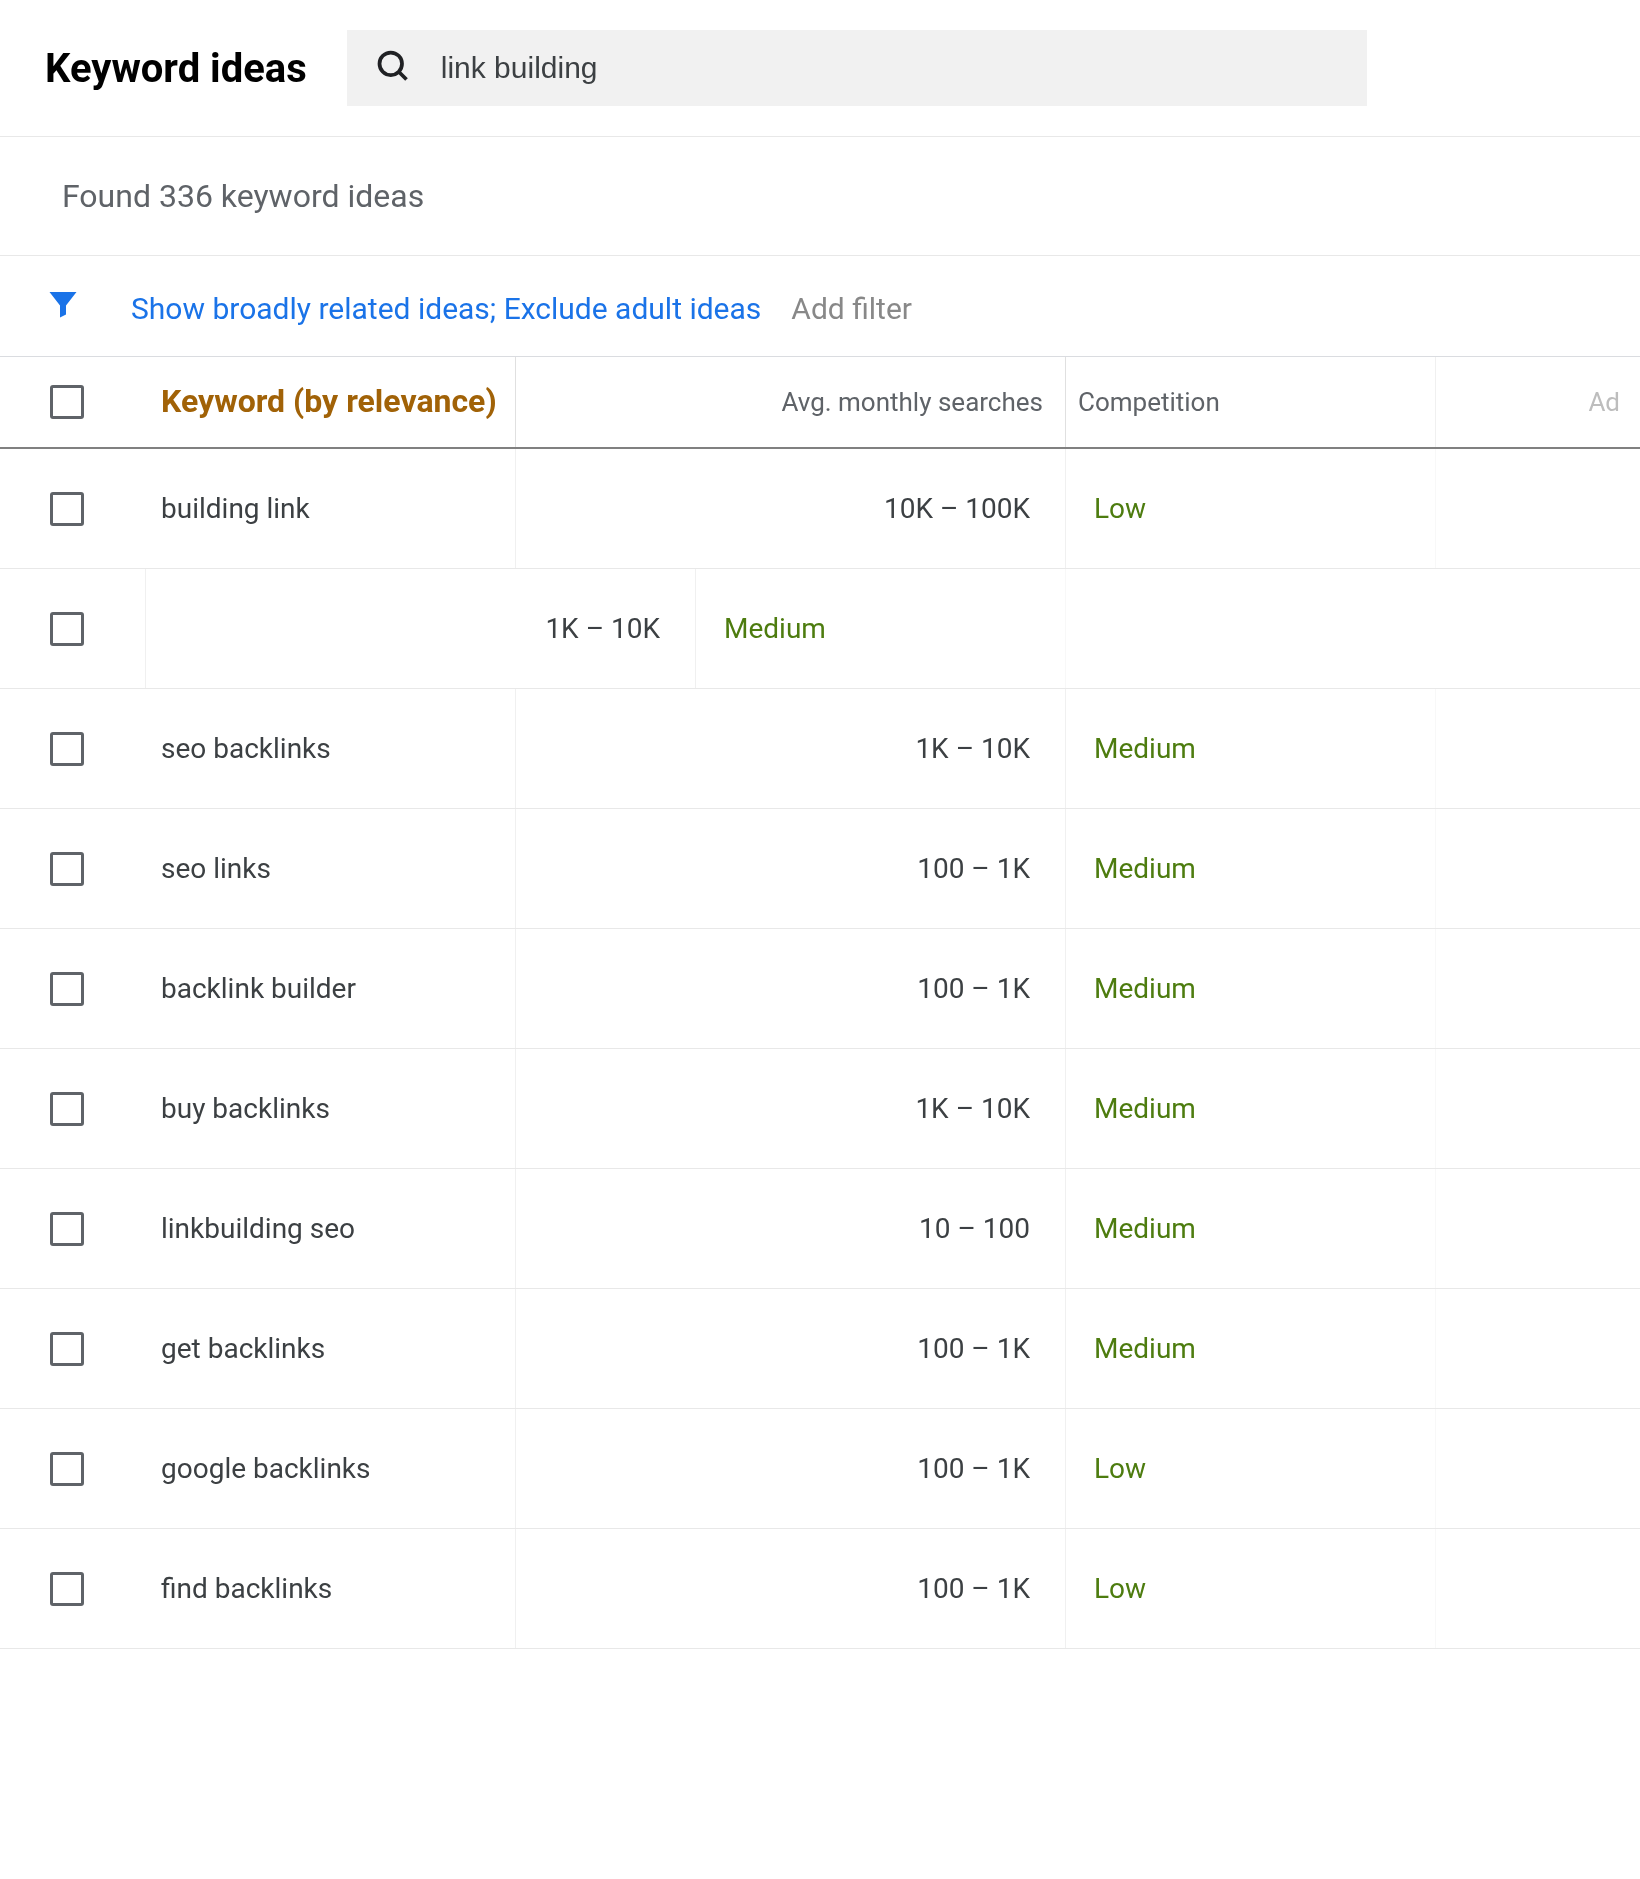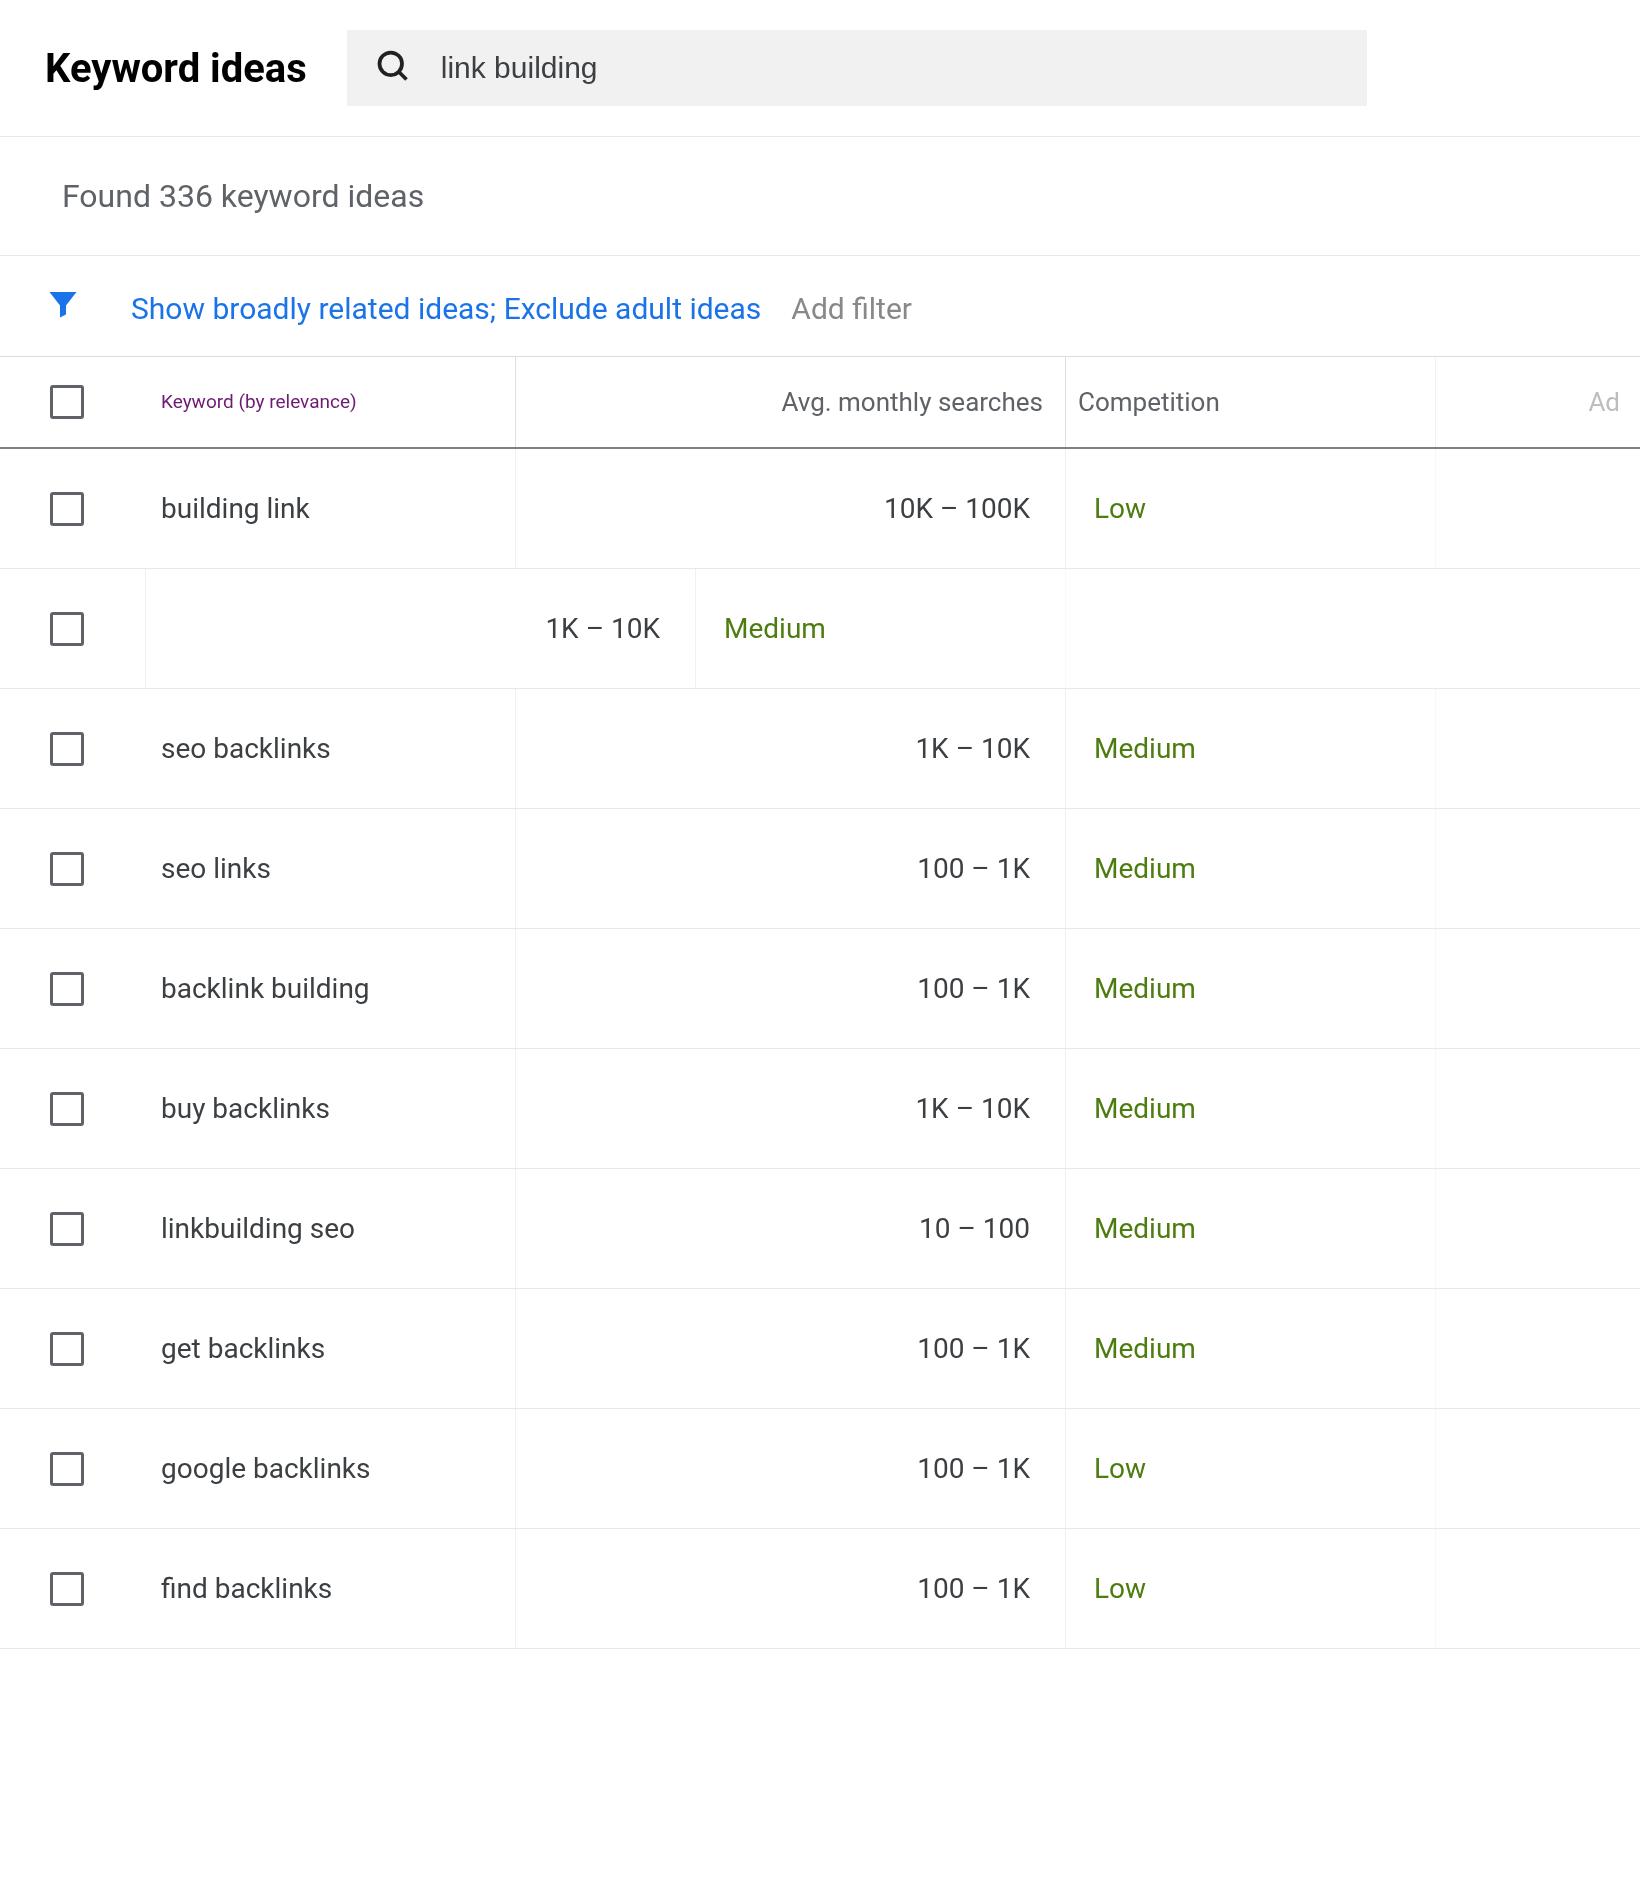--- a/index.html
+++ b/index.html
@@ -90,23 +90,23 @@
     }
     .th-checkbox {
       width: 145px;
       padding: 28px 0 28px 50px;
       display: flex;
       align-items: center;
     }
     .th-keyword {
       flex: 0 0 370px;
       padding: 22px 16px 22px 16px;
-      font-size: 19px;
-      font-weight: 400;
-      color: #701a75;
+      font-size: 32px;
+      font-weight: 700;
+      color: #a16207;
       display: flex;
       align-items: center;
       line-height: 1.3;
     }
     .th-searches {
       flex: 0 0 550px;
       padding: 22px 22px;
       font-size: 26px;
       color: #5f6368;
       display: flex;
@@ -258,21 +258,21 @@
         </div>
         <div class="td-keyword">seo links</div>
         <div class="td-searches">100 – 1K</div>
         <div class="td-competition">Medium</div>
         <div class="td-ad"></div>
       </div>
       <div class="table-row">
         <div class="td-checkbox">
           <div class="checkbox"></div>
         </div>
-        <div class="td-keyword">backlink building</div>
+        <div class="td-keyword">backlink builder</div>
         <div class="td-searches">100 – 1K</div>
         <div class="td-competition">Medium</div>
         <div class="td-ad"></div>
       </div>
       <div class="table-row">
         <div class="td-checkbox">
           <div class="checkbox"></div>
         </div>
         <div class="td-keyword">buy backlinks</div>
         <div class="td-searches">1K – 10K</div>

